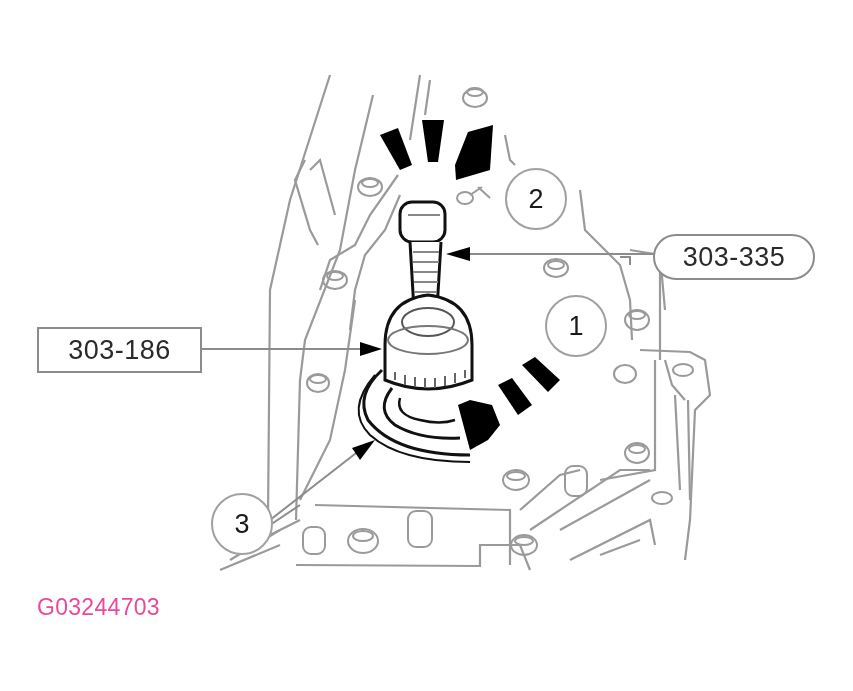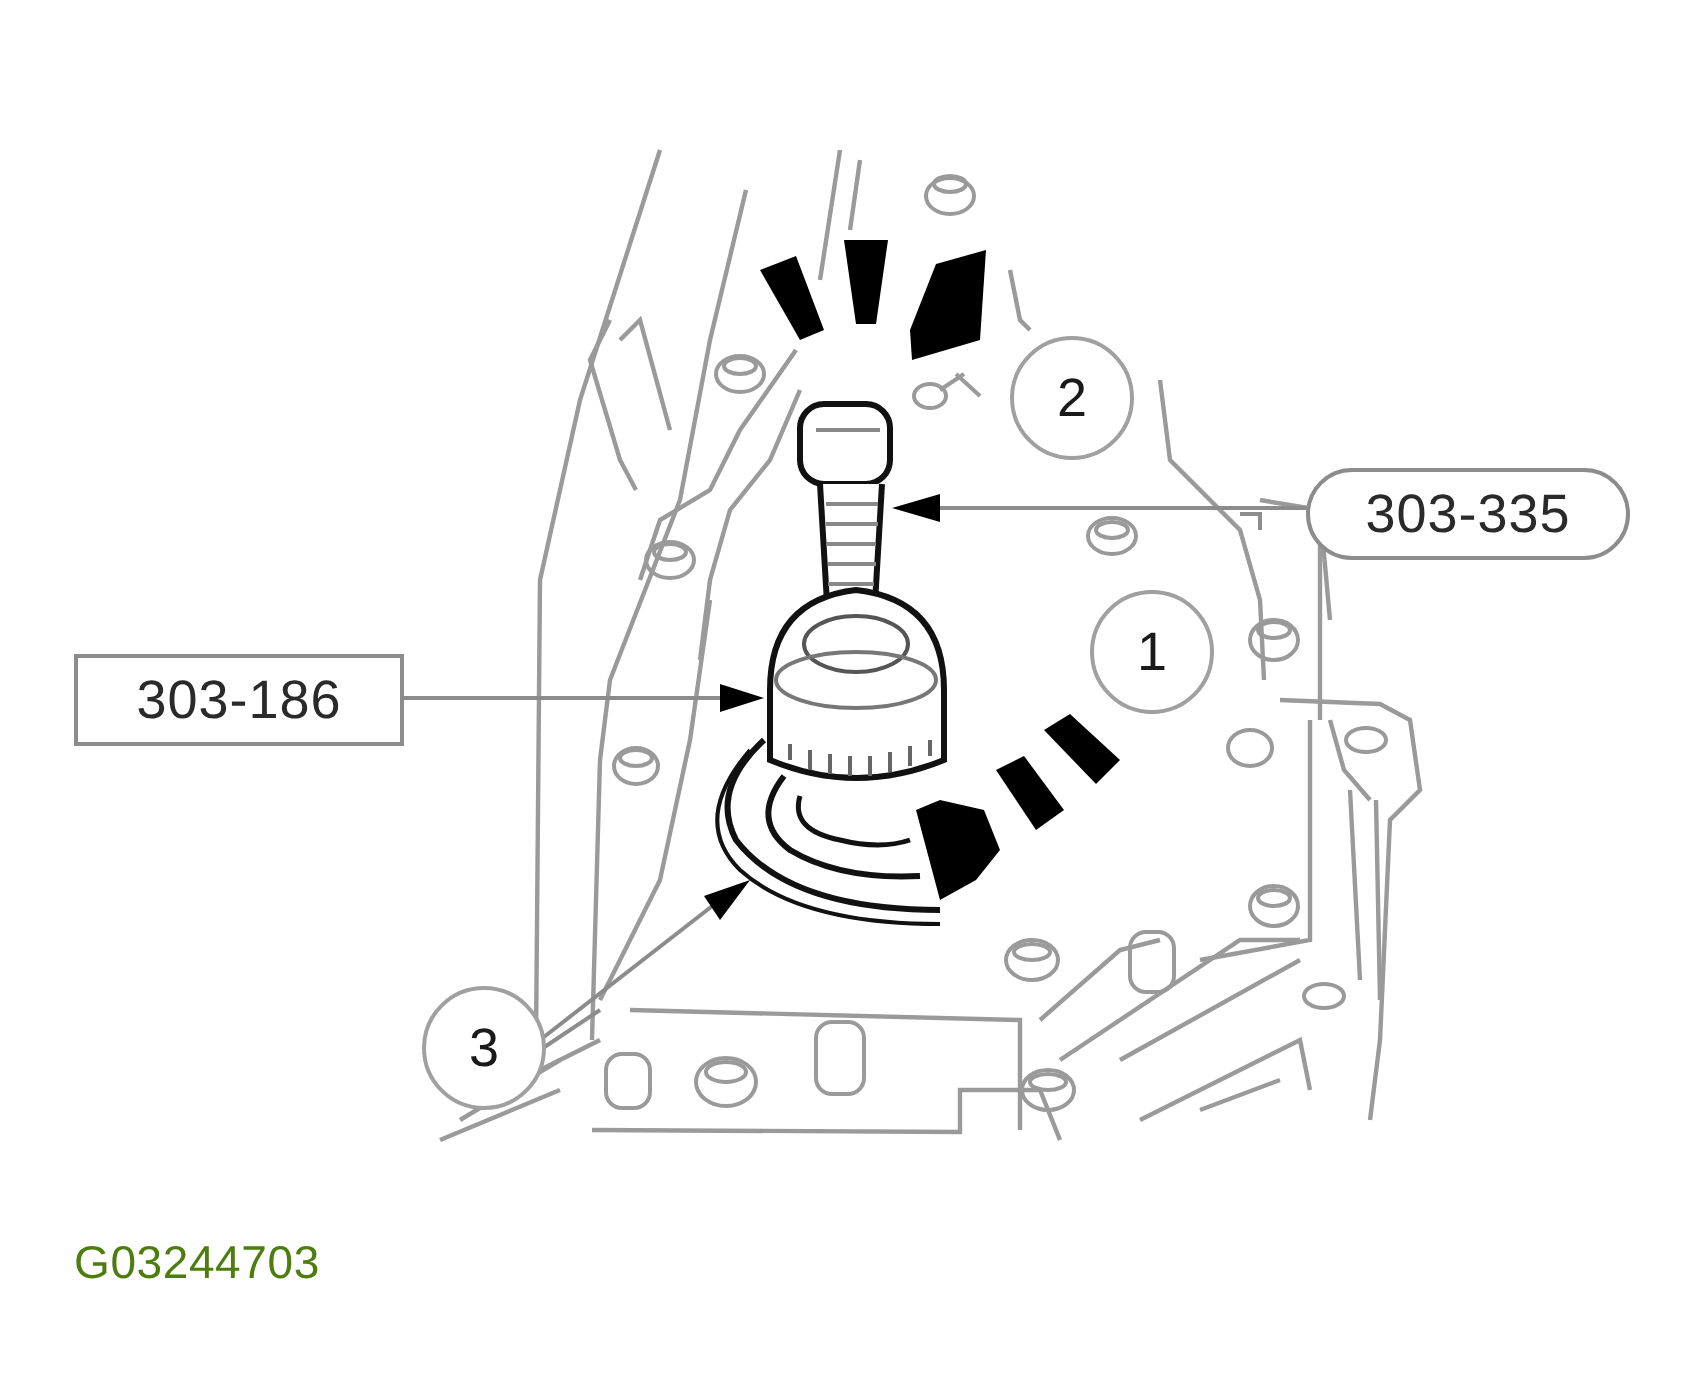--- a/index.html
+++ b/index.html
@@ -17,22 +17,22 @@
   .num-circle {
     position: absolute; border: 2px solid #a0a0a0; border-radius: 50%;
     background: #fff; box-sizing: border-box;
     display: flex; align-items: center; justify-content: center;
     font-family: "Liberation Sans", sans-serif; font-size: 27px; color: #1a1a1a;
   }
   #circle-2 { left: 505px; top: 168px; width: 62px; height: 62px; }
   #circle-1 { left: 545px; top: 295px; width: 62px; height: 62px; }
   #circle-3 { left: 211px; top: 493px; width: 62px; height: 62px; }
   #figure-id {
-    position: absolute; left: 37px; top: 594px; font-size: 23px; color: #4d7c0f;
-    font-family: "Liberation Sans", sans-serif; letter-spacing: 0.3px; margin-top: 24px;
+    position: absolute; left: 37px; top: 594px; font-size: 23px; color: #ec4899;
+    font-family: "Liberation Sans", sans-serif; letter-spacing: 0.3px;
   }
 </style>
 </head>
 <body>
 
 <svg id="canvas" viewBox="0 0 853 691" xmlns="http://www.w3.org/2000/svg">
   <g fill="none" stroke="#9a9a9a" stroke-width="2.2">
 
     <path d="M330 75 L290 200 L270 290 L268 520"></path>
     <path d="M373 95 L355 170 L340 250 L305 340 L300 380 L296 520"></path>

